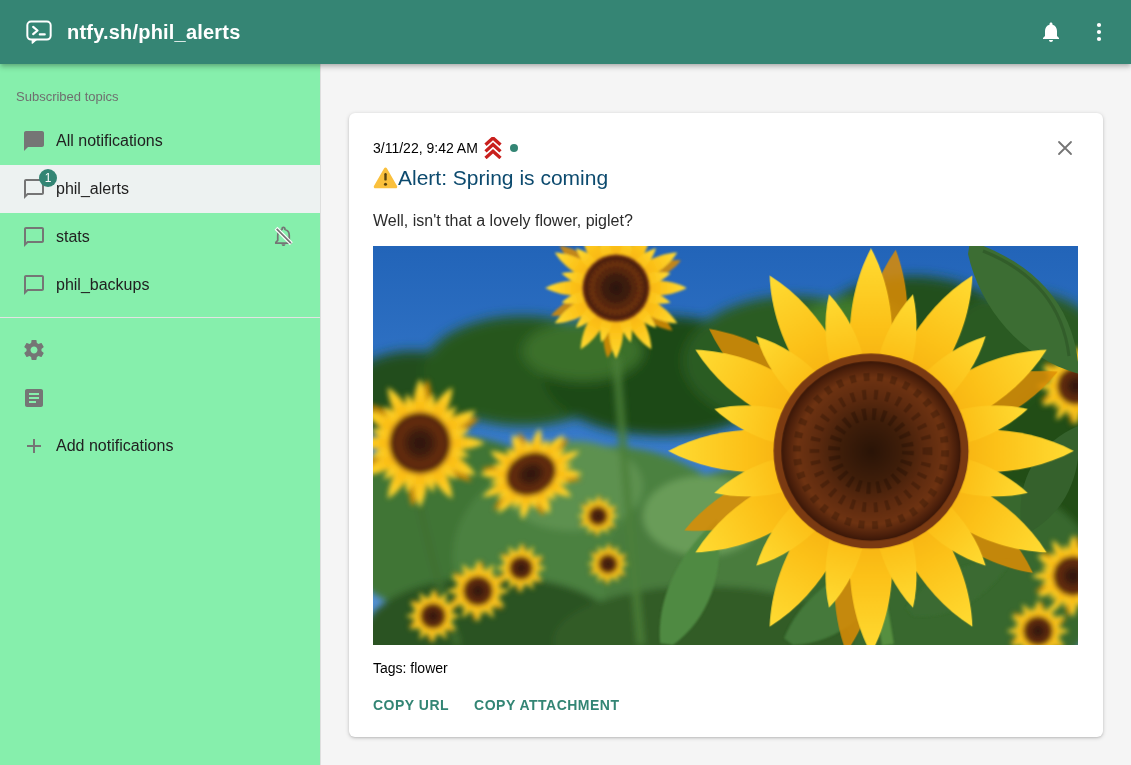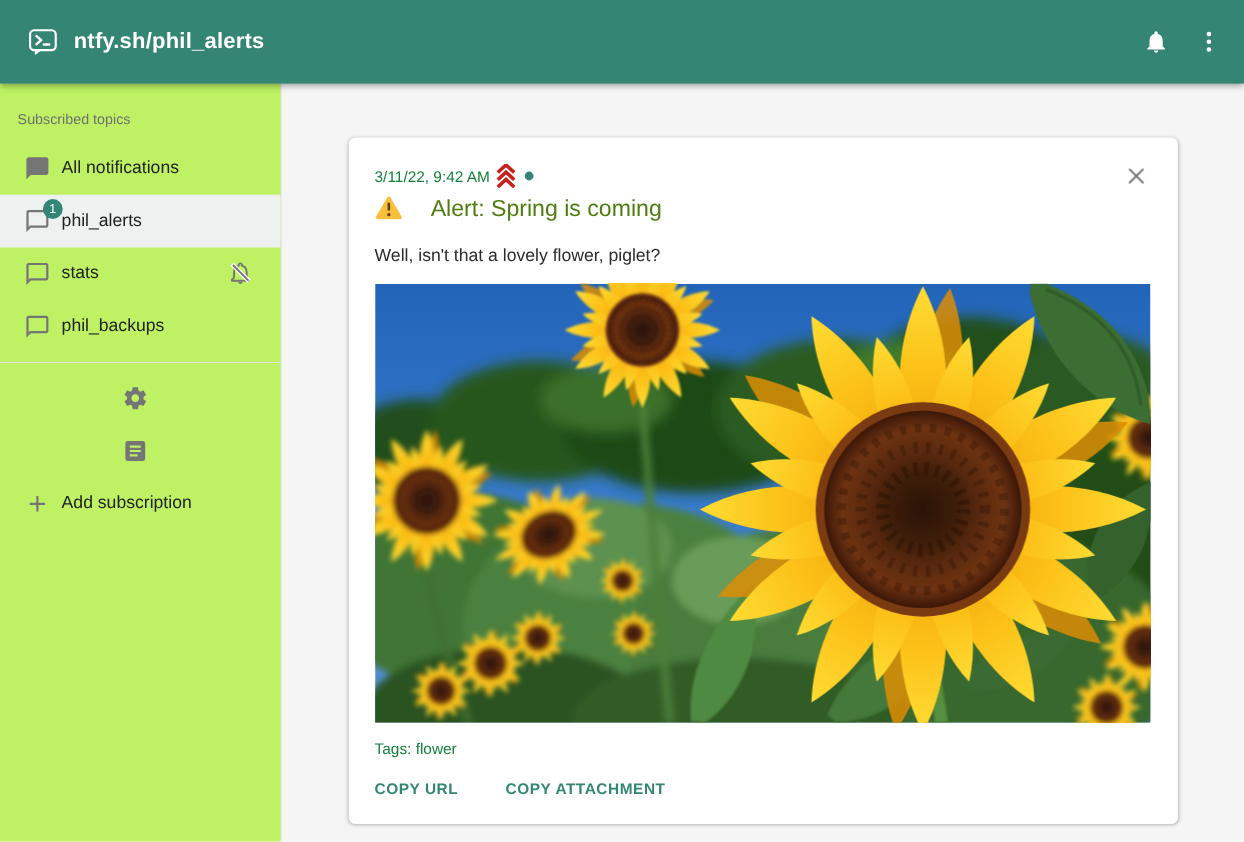--- a/index.html
+++ b/index.html
@@ -4,67 +4,67 @@
 <style>
   * { box-sizing: border-box; }
   html,body { margin:0; padding:0; }
   body {
     width:1131px; height:765px; overflow:hidden;
     font-family:"Liberation Sans","DejaVu Sans",sans-serif;
     background:#f5f5f5;
   }
   
   .appbar {
-    height:76px; background:#358574; color:#fff;
+    height:64px; background:#358574; color:#fff;
     display:flex; align-items:center; padding:0 8px 0 25px;
     box-shadow:0 2px 4px -1px rgba(0,0,0,.2), 0 4px 5px rgba(0,0,0,.14);
     position:relative; z-index:10;
   }
   .logo { width:28px; height:28px; margin-right:14px; flex-shrink:0; }
   .appbar-title { font-size:20px; font-weight:700; letter-spacing:.2px; }
   .appbar-spacer { flex:1; }
   .icon-btn {
     width:48px; height:48px; display:flex; align-items:center; justify-content:center;
     background:none; border:none; padding:0; cursor:pointer;
   }
   
   .app-body { display:flex; height:701px; }
-  .sidebar { width:256px; flex-shrink:0; background:#bef264; border-right:1px solid #dedede; }
+  .sidebar { width:321px; flex-shrink:0; background:#86efac; border-right:1px solid #dedede; }
   .main { flex:1; background:#f5f5f5; overflow:hidden; }
   
   .section-label { padding:25px 16px 13px; font-size:13px; color:#6f6f6f; }
   .nav-item {
     height:48px; display:flex; align-items:center;
-    padding:0 24px 0 22px; font-size:16px; color:#212121; cursor:pointer;justify-content:center;
+    padding:0 24px 0 22px; font-size:16px; color:#212121; cursor:pointer;
   }
   .nav-item.selected { background:#edf2f1; }
   .icon-wrap { width:24px; height:24px; position:relative; flex-shrink:0; margin-right:8px; }
   .nav-label { flex:1; padding-left:2px; }
   .badge {
     position:absolute; top:-8px; right:-11px; min-width:18px; height:18px;
     border-radius:9px; background:#338574; color:#fff; font-size:12px;
     display:flex; align-items:center; justify-content:center; padding:0 4px;
   }
   .divider { height:1px; background:#e3e3e3; margin:8px 0; }
   
   .card {
     width:754px; margin:49px auto 0; background:#fff; border-radius:6px;
     box-shadow:0 1px 4px rgba(0,0,0,.18), 0 1px 2px rgba(0,0,0,.1);
     padding:25px 24px 24px; position:relative;
   }
-  .meta-row { display:flex; align-items:center; font-size:14px; color:#15803d; height:20px; }
+  .meta-row { display:flex; align-items:center; font-size:14px; color:#000000; height:20px; }
   .meta-row .timestamp { margin-right:4px; }
   .priority-icon { margin-right:6px; display:block; }
   .unread-dot { width:8px; height:8px; border-radius:50%; background:#338574; }
-  .n-title { display:flex; align-items:flex-start; gap:26px; font-size:21px; color:#4d7c0f; margin-top:8px; }
+  .n-title { display:flex; align-items:center; gap:0; font-size:21px; color:#0c4a6e; margin-top:8px; }
   .n-body { font-size:16px; color:#2b2b2b; margin-top:22px; }
   .attachment { width:705px; height:399px; margin-top:16px; display:block; overflow:hidden; cursor:pointer; }
   .attachment svg { display:block; }
-  .tags { margin-top:15px; font-size:14px; color:#15803d; }
-  .actions { margin-top:21px; display:flex; gap:43px; }
+  .tags { margin-top:15px; font-size:14px; color:#000000; }
+  .actions { margin-top:21px; display:flex; gap:25px; }
   .text-btn {
     background:none; border:none; padding:0; cursor:pointer;
     color:#338574; font-size:14px; font-weight:700; letter-spacing:.5px;
     font-family:inherit;
   }
   .close-btn {
     position:absolute; top:23px; right:26px; width:24px; height:24px;
     background:none; border:none; padding:0; cursor:pointer;
   }
 </style>
@@ -161,21 +161,21 @@
           </svg>
       </span>
     </div>
 
     <div class="nav-item">
       <span class="icon-wrap">
         <svg width="24" height="24" viewBox="0 0 24 24">
             <path fill="#757575" d="M19 13h-6v6h-2v-6H5v-2h6V5h2v6h6v2z"></path>
           </svg>
       </span>
-      <span class="nav-label">Add subscription</span>
+      <span class="nav-label">Add notifications</span>
     </div>
   </nav>
 
   <main class="main">
     <section class="card">
 
       <button class="close-btn">
         <svg width="24" height="24" viewBox="0 0 24 24">
           <path d="M6 6 L18 18 M18 6 L6 18" stroke="#757575" stroke-width="1.8" stroke-linecap="round"></path>
         </svg>

